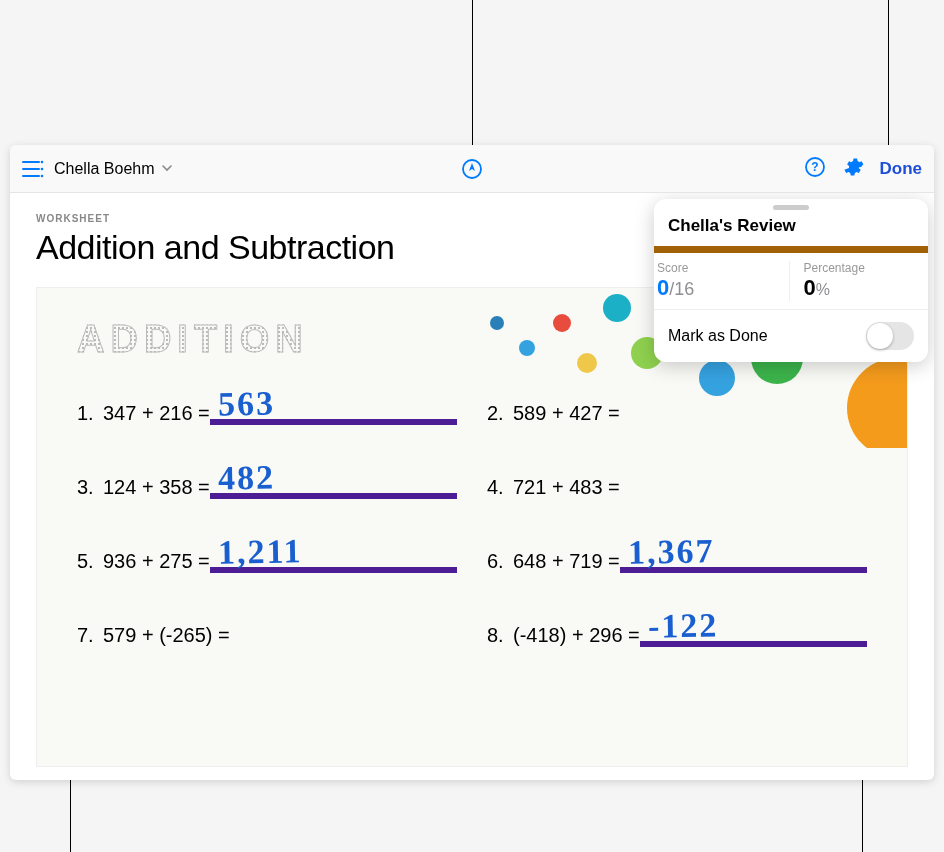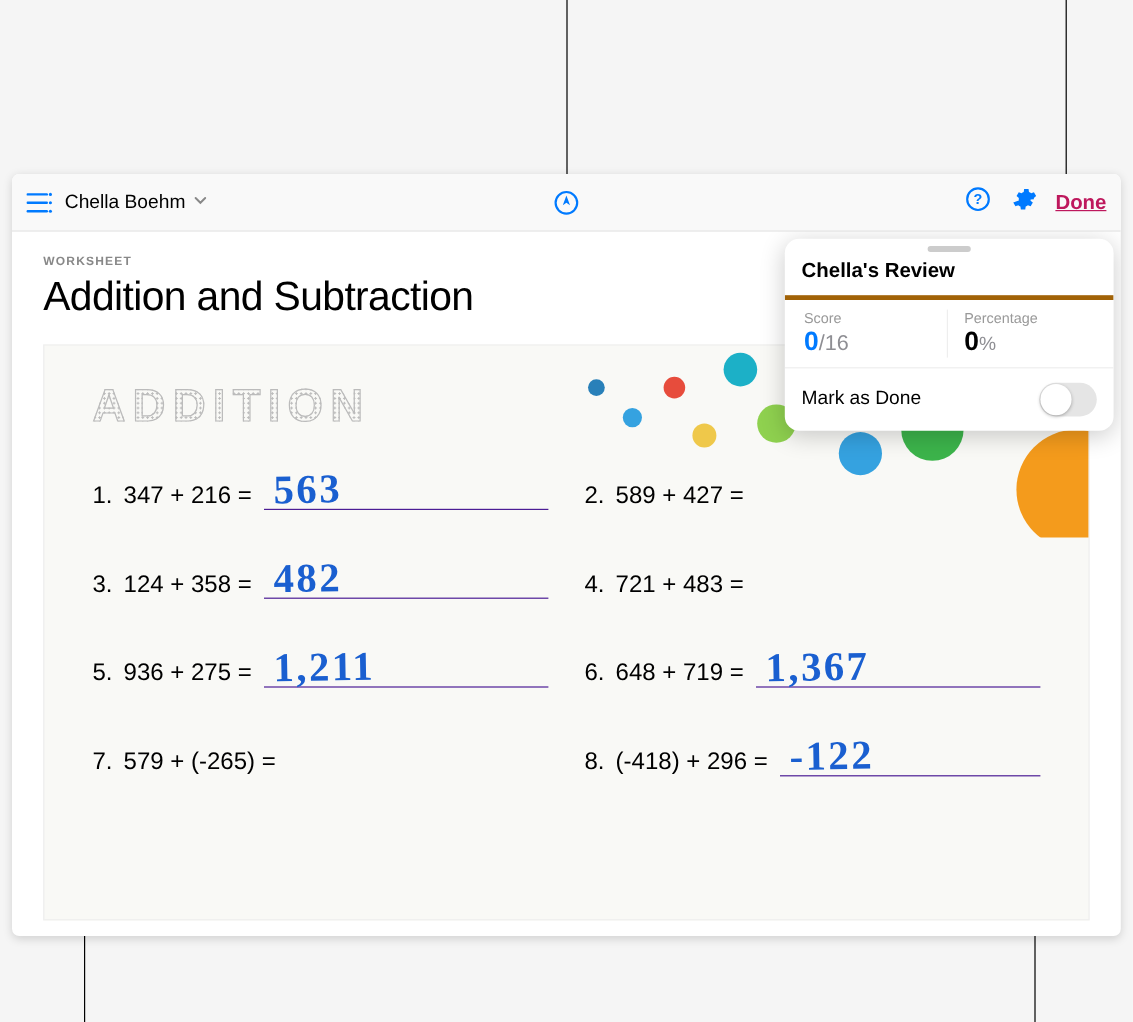--- a/index.html
+++ b/index.html
@@ -59,25 +59,24 @@
       display: flex;
       align-items: center;
     }
     .toolbar-right {
       display: flex;
       align-items: center;
       gap: 16px;
     }
     .toolbar-right svg { color: #007aff; }
     .done-button {
-      color: #be185d;
+      color: #1d4ed8;
       font-size: 17px;
       font-weight: 600;
       cursor: pointer;
-      text-decoration: underline;
     }
     
     .content {
       padding: 20px 26px;
       position: relative;
       height: calc(100% - 48px);
       overflow: hidden;
     }
     .worksheet-label {
       font-size: 10px;
@@ -141,22 +140,21 @@
     .problem-number {
       width: 26px;
       font-size: 20px;
     }
     .problem-expr {
       font-weight: 500;
       white-space: nowrap;
     }
     .answer-line {
       flex: 1;
-      margin-left: 10px;
-      border-bottom: 1px solid #4c1d95;
+      border-bottom: 6px solid #4c1d95;
       position: relative;
       height: 34px;
     }
     .handwritten {
       font-family: 'Comic Sans MS', 'Bradley Hand', cursive;
       color: #1a5fd0;
       font-size: 34px;
       font-weight: 600;
       position: absolute;
       bottom: -4px;
@@ -183,23 +181,23 @@
       border-radius: 3px;
       margin: 6px auto 2px;
     }
     .review-title {
       font-size: 17px;
       font-weight: 700;
       padding: 4px 14px 10px;
     }
     .review-stats {
       display: flex;
-      border-top: 4px solid #a16207;
+      border-top: 7px solid #a16207;
       border-bottom: 1px solid #eee;
-      padding: 8px 16px;
+      padding: 8px 3px;
     }
     .stat {
       flex: 1;
       position: relative;
     }
     .stat:first-child {
       border-right: 1px solid #eee;
       padding-right: 10px;
     }
     .stat:last-child { padding-left: 14px; }

